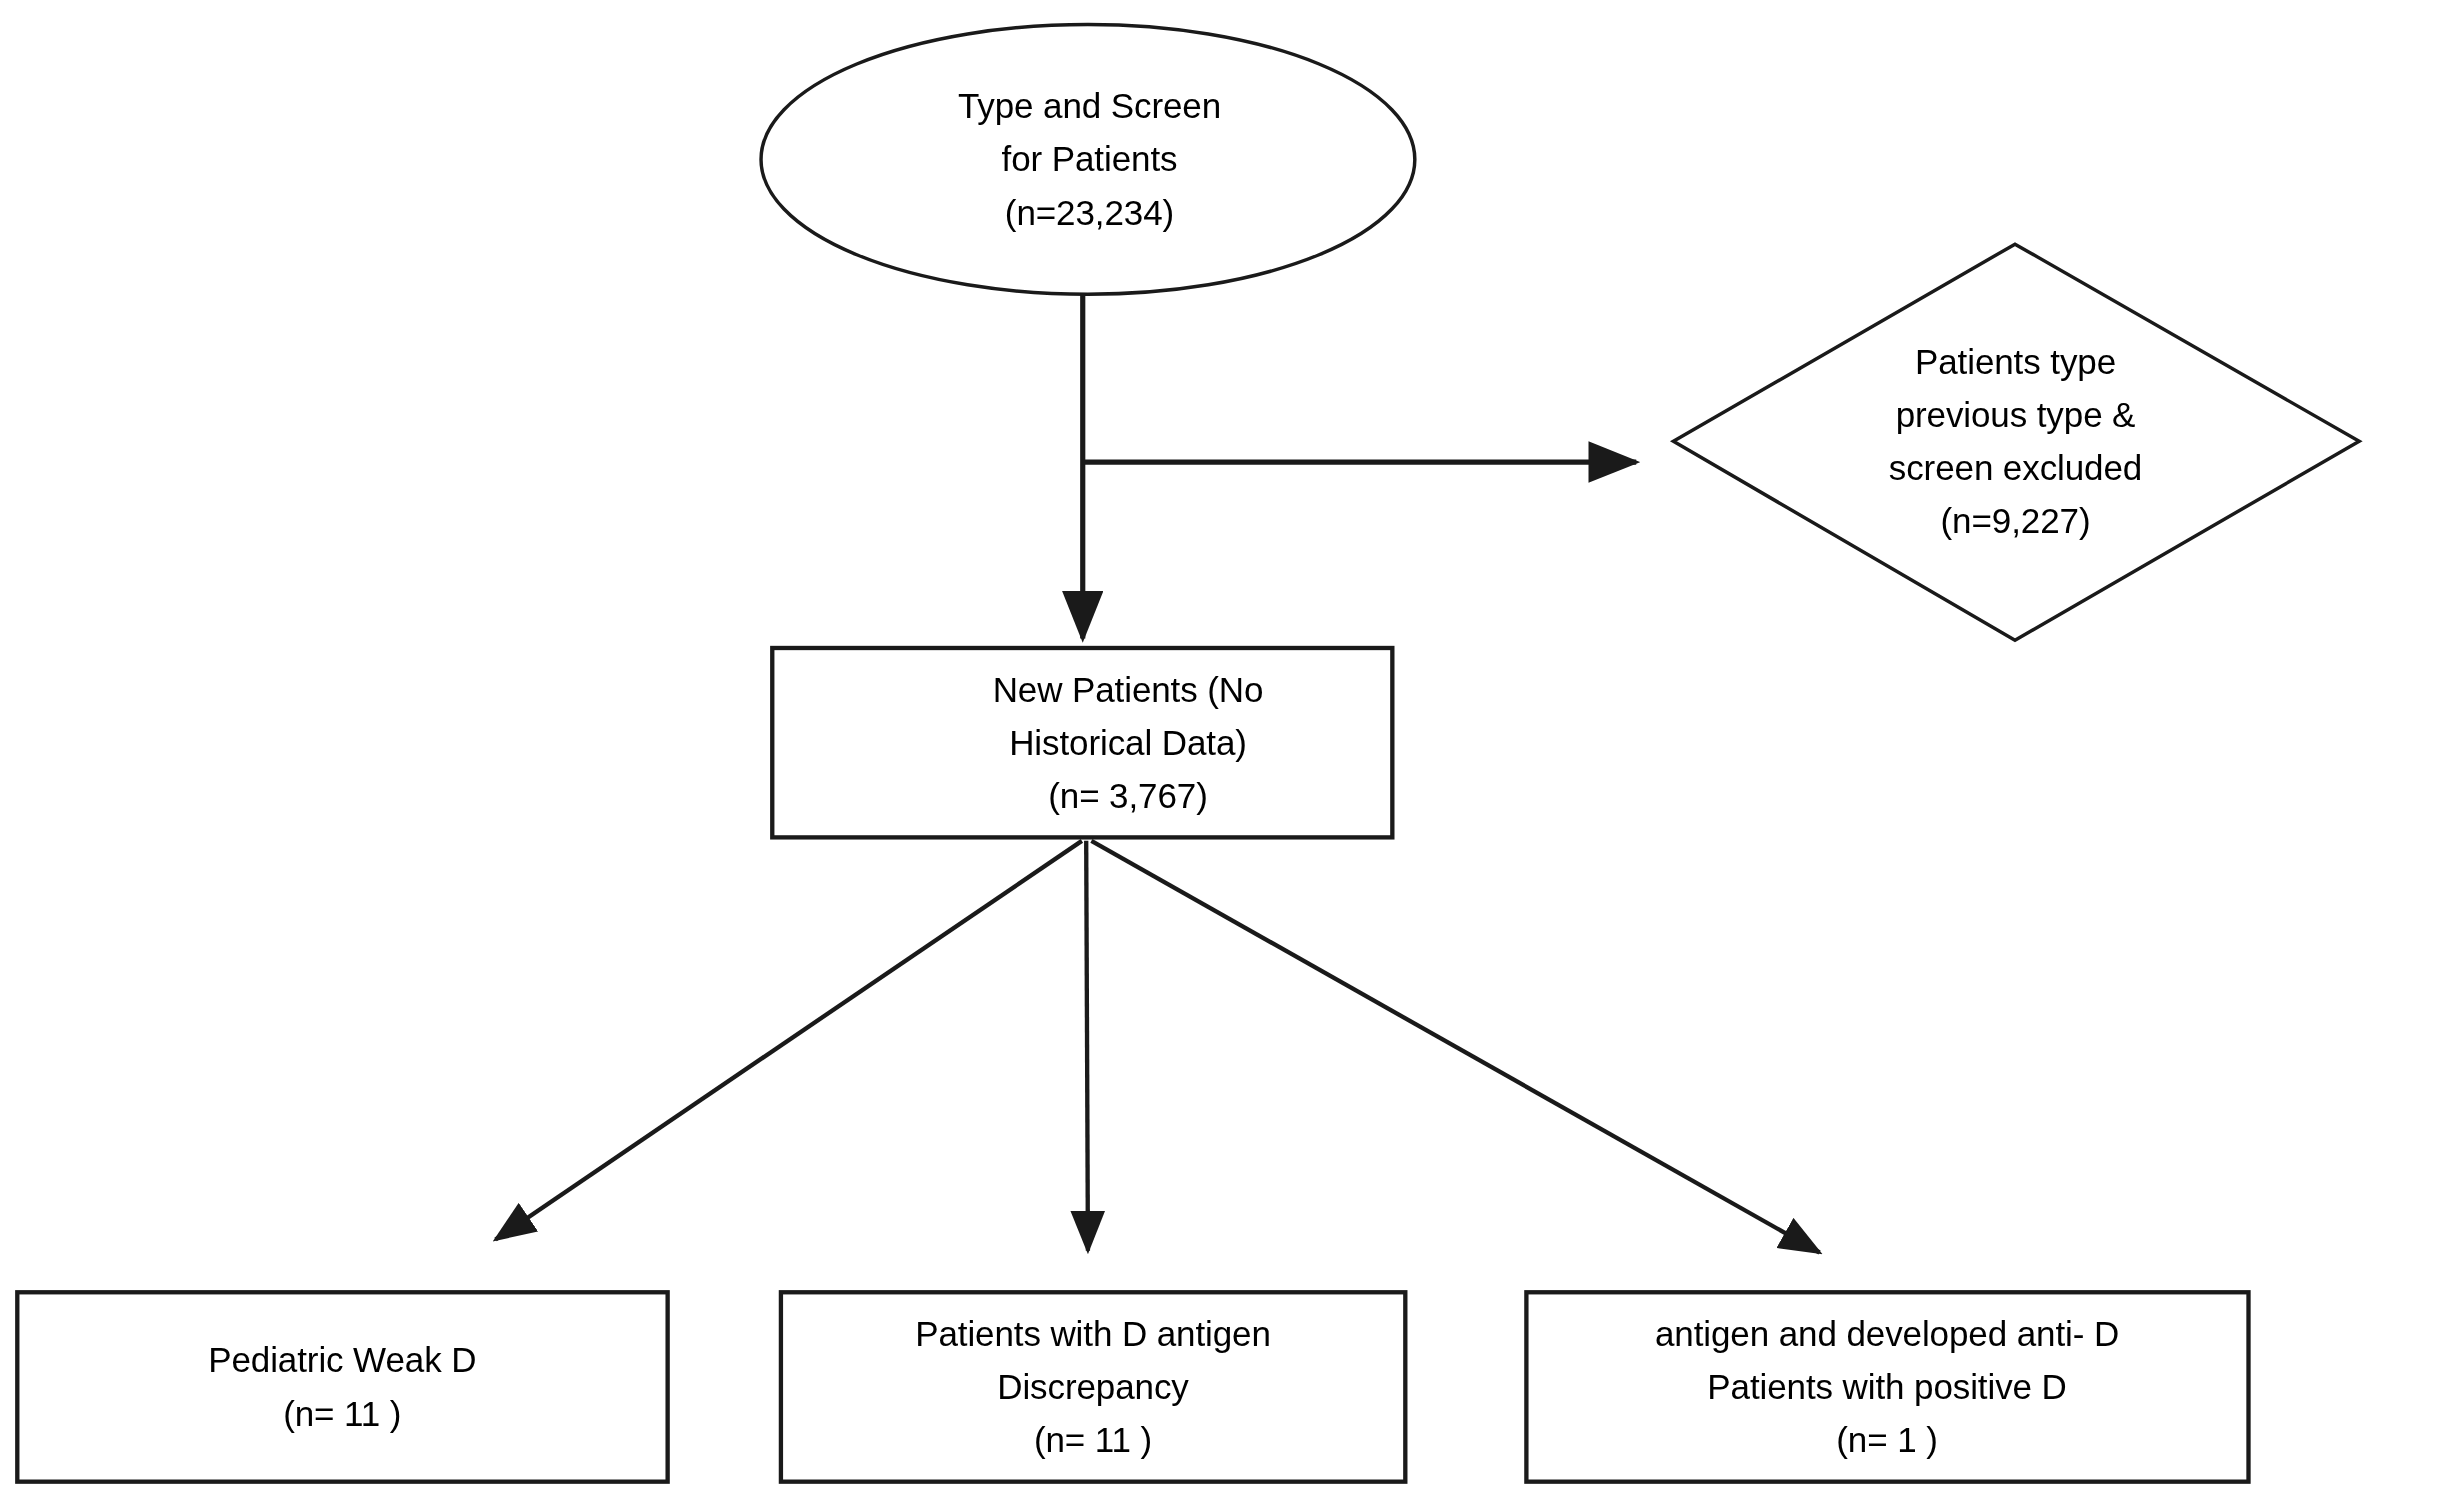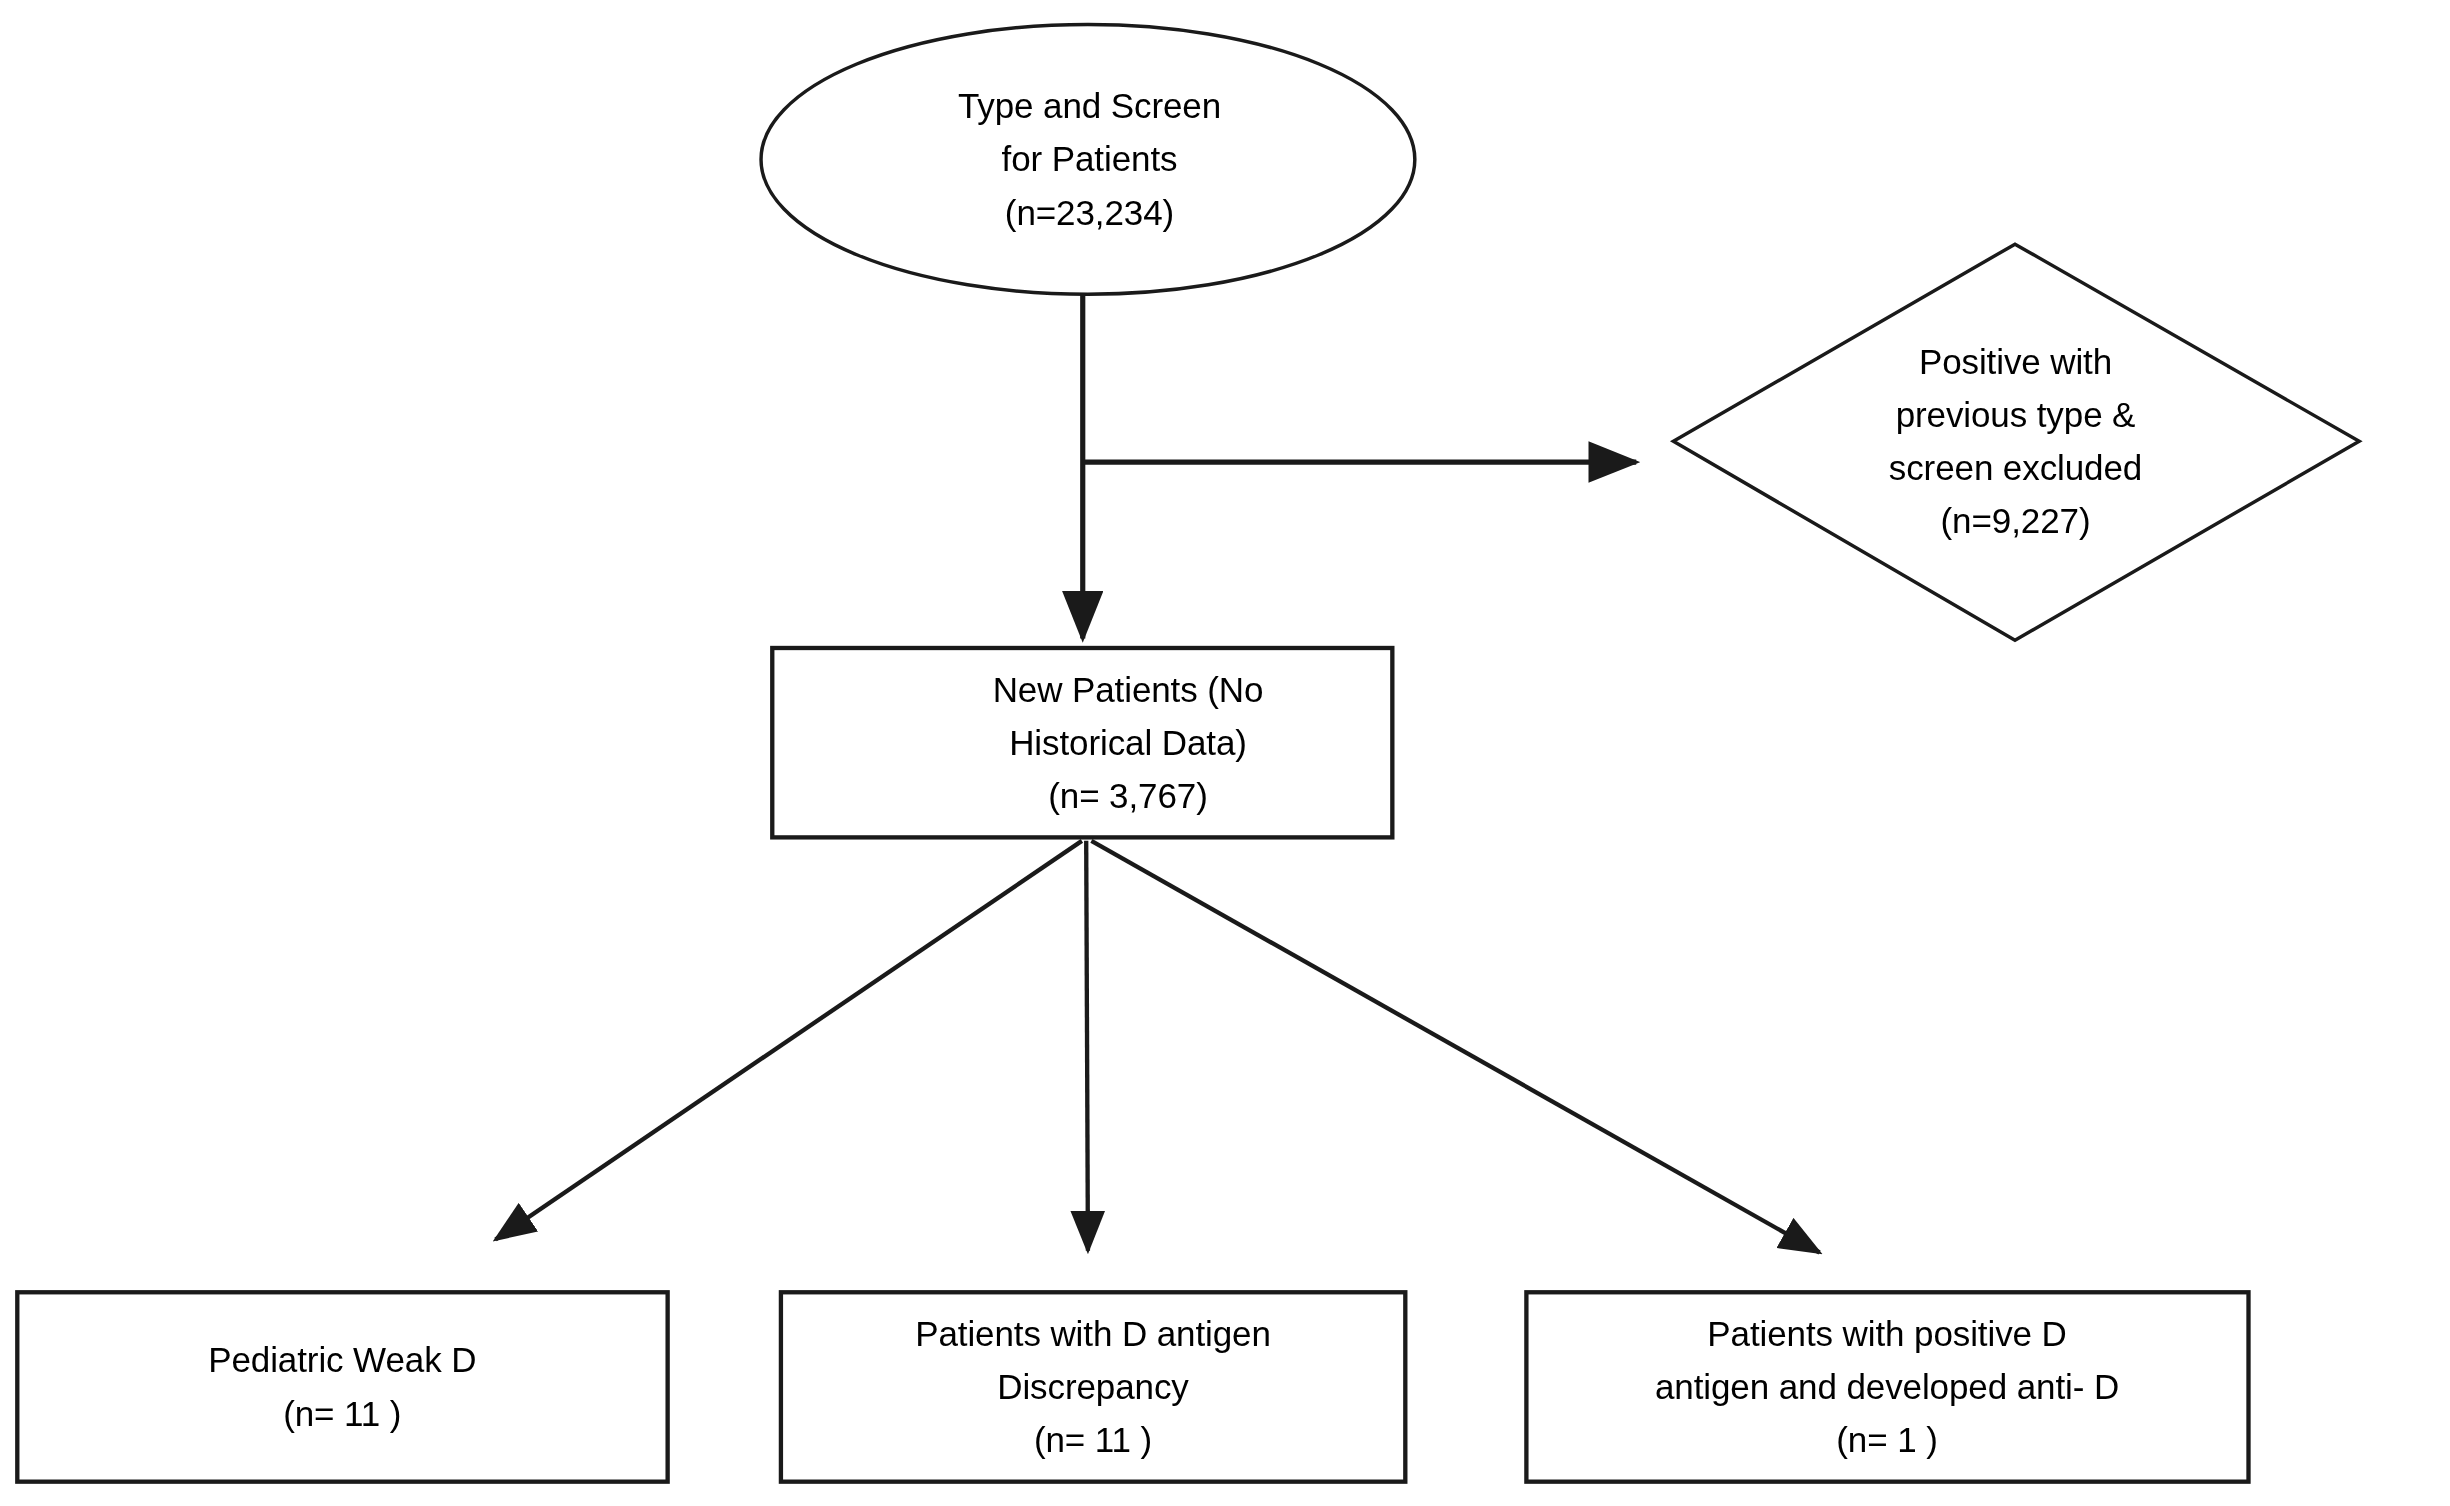--- a/index.html
+++ b/index.html
@@ -99,21 +99,21 @@
     <line x1="1262" y1="972" x2="2104" y2="1448" stroke="#1a1a1a" stroke-width="5" marker-end="url(#arrowhead)"></line>
   </svg>
 
   <div id="ellipse-text" class="node-text">
     <span class="tline">Type and Screen</span>
     <span class="tline">for Patients</span>
     <span class="tline">(n=23,234)</span>
   </div>
 
   <div id="diamond-text" class="node-text">
-    <span class="tline">Positive with</span>
+    <span class="tline">Patients type</span>
     <span class="tline">previous type &amp;</span>
     <span class="tline">screen excluded</span>
     <span class="tline">(n=9,227)</span>
   </div>
 
   <div id="newpat-text" class="node-text">
     <span class="tline">New Patients (No</span>
     <span class="tline">Historical Data)</span>
     <span class="tline">(n= 3,767)</span>
   </div>
@@ -123,19 +123,19 @@
     <span class="tline">(n= 11 )</span>
   </div>
 
   <div id="out2-text" class="node-text">
     <span class="tline">Patients with D antigen</span>
     <span class="tline">Discrepancy</span>
     <span class="tline">(n= 11 )</span>
   </div>
 
   <div id="out3-text" class="node-text">
+    <span class="tline">antigen and developed anti- D</span>
     <span class="tline">Patients with positive D</span>
-    <span class="tline">antigen and developed anti- D</span>
     <span class="tline">(n= 1 )</span>
   </div>
 
 </div>
 
 
 </body></html>

